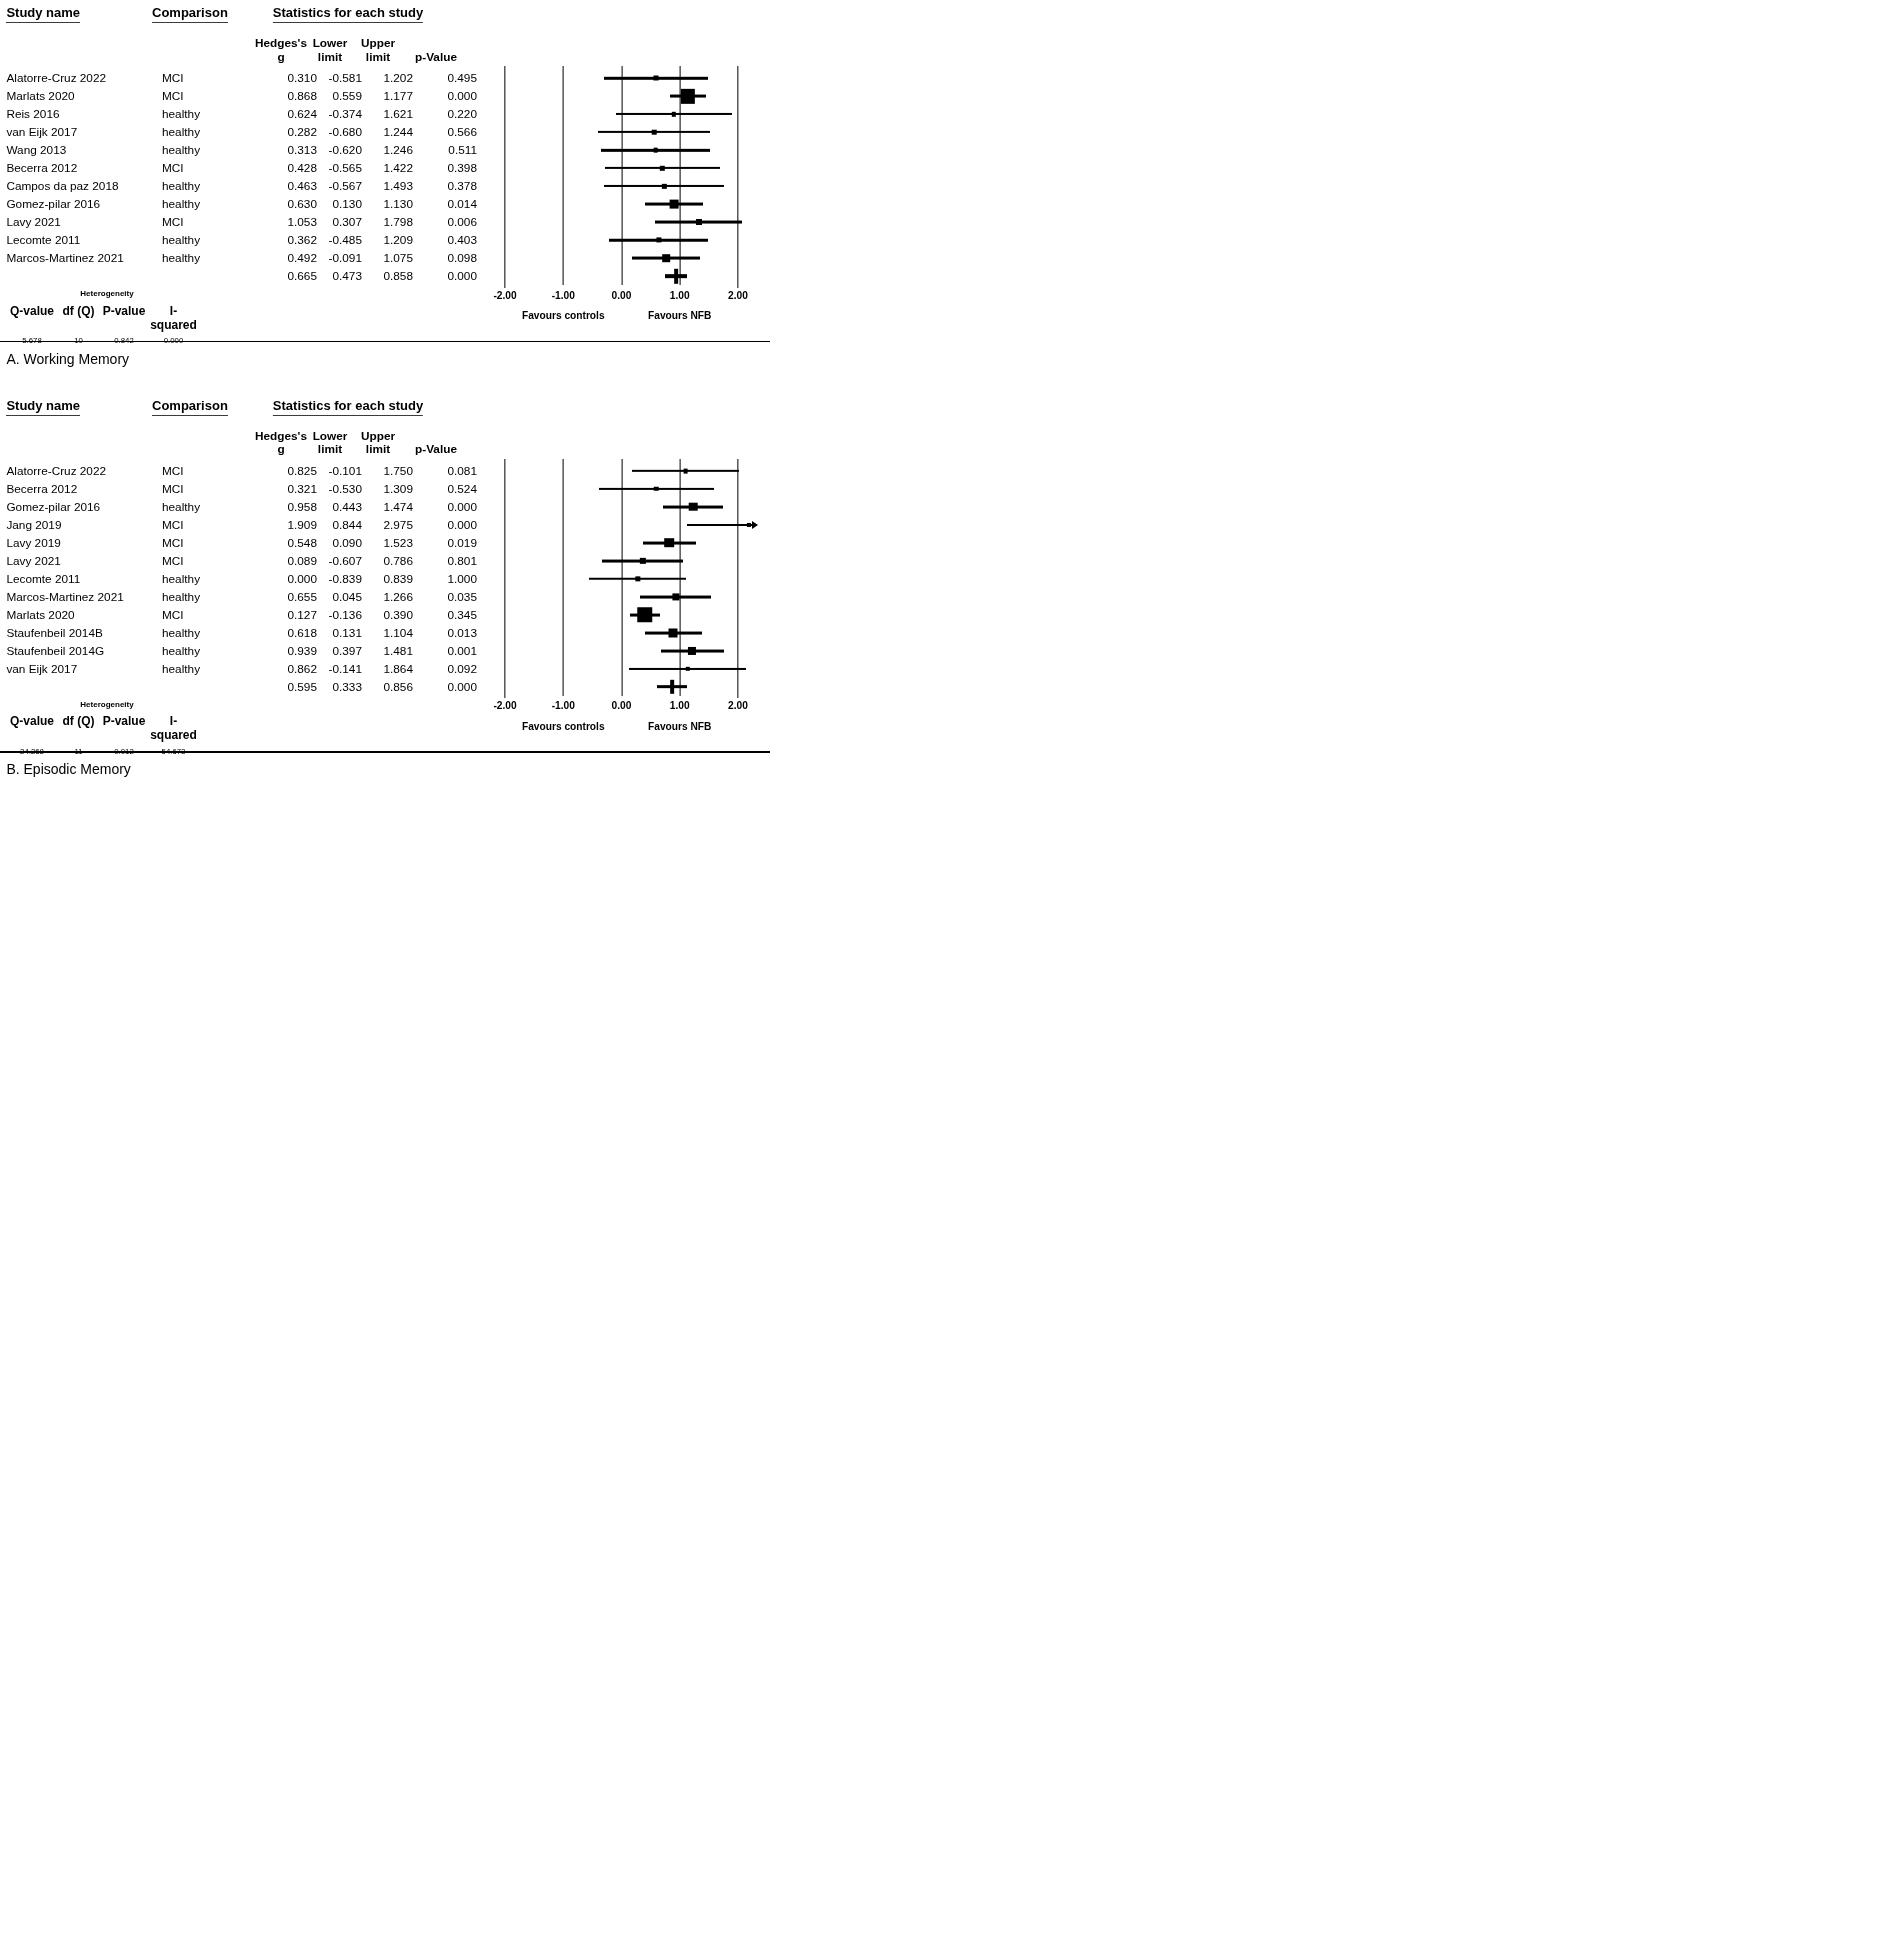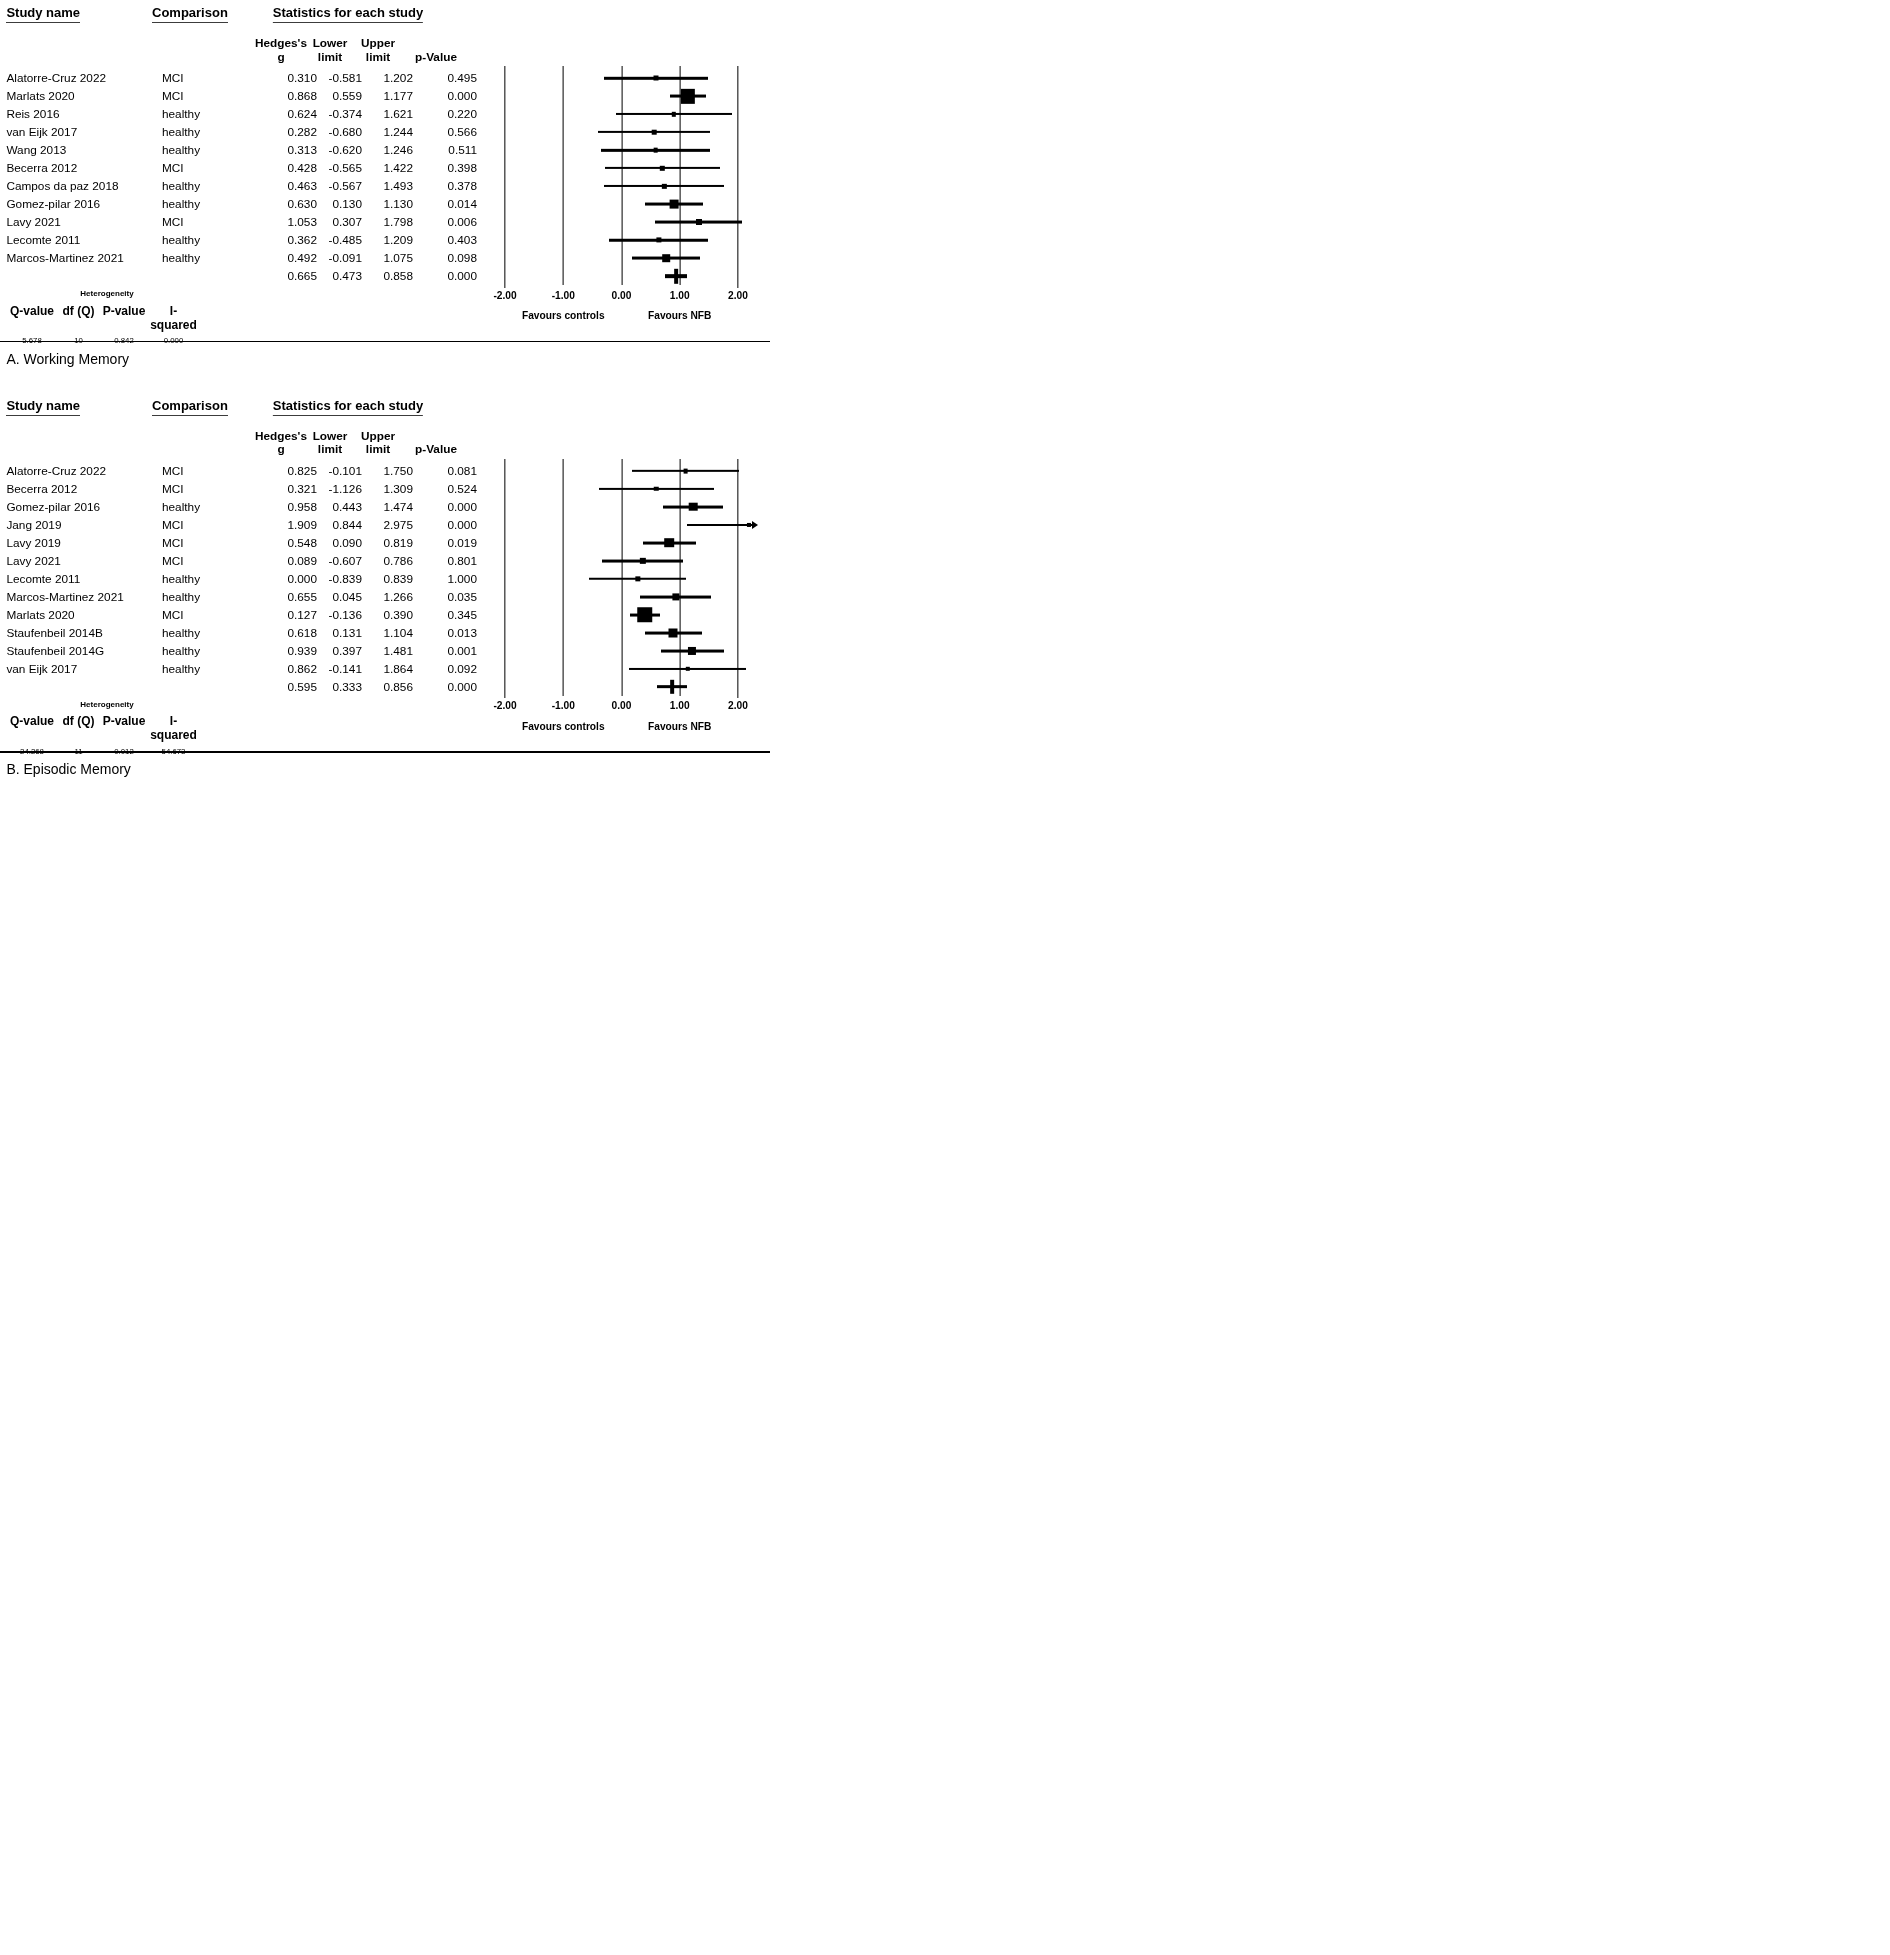--- a/index.html
+++ b/index.html
@@ -291,21 +291,21 @@
             <div class="cell c-p">0.081</div>
             <div class="cell c-plot">
               <div class="ci" style="left: 47.475%; width: 46.275%; height: 2.3px; background: rgb(0, 0, 0);"></div>
               <div class="sq" style="width: 4.8px; height: 4.8px; left: 70.625%; background: rgb(0, 0, 0);"></div>
             </div>
           </div>
           <div class="row">
             <div class="cell c-study">Becerra 2012</div>
             <div class="cell c-comp">MCI</div>
             <div class="cell c-g">0.321</div>
-            <div class="cell c-lo">-1.126</div>
+            <div class="cell c-lo">-0.530</div>
             <div class="cell c-up">1.309</div>
             <div class="cell c-p">0.524</div>
             <div class="cell c-plot">
               <div class="ci" style="left: 33.325%; width: 49.4%; height: 2.2px; background: rgb(0, 0, 0);"></div>
               <div class="sq" style="width: 4.5px; height: 4.5px; left: 58.025%; background: rgb(0, 0, 0);"></div>
             </div>
           </div>
           <div class="row">
             <div class="cell c-study">Gomez-pilar 2016</div>
             <div class="cell c-comp">healthy</div>
@@ -329,21 +329,21 @@
               <div class="ci" style="left: 71.1%; width: 28.9%; height: 2px; background: rgb(0, 0, 0);"></div>
               <div class="sq" style="width: 4.1px; height: 4.1px; left: 97.725%; background: rgb(0, 0, 0);"></div>
               <div class="clip-arrow"></div>
             </div>
           </div>
           <div class="row">
             <div class="cell c-study">Lavy 2019</div>
             <div class="cell c-comp">MCI</div>
             <div class="cell c-g">0.548</div>
             <div class="cell c-lo">0.090</div>
-            <div class="cell c-up">0.819</div>
+            <div class="cell c-up">1.523</div>
             <div class="cell c-p">0.019</div>
             <div class="cell c-plot">
               <div class="ci" style="left: 52.25%; width: 22.9%; height: 2.9px; background: rgb(0, 0, 0);"></div>
               <div class="sq" style="width: 9.6px; height: 9.6px; left: 63.7%; background: rgb(0, 0, 0);"></div>
             </div>
           </div>
           <div class="row">
             <div class="cell c-study">Lavy 2021</div>
             <div class="cell c-comp">MCI</div>
             <div class="cell c-g">0.089</div>

